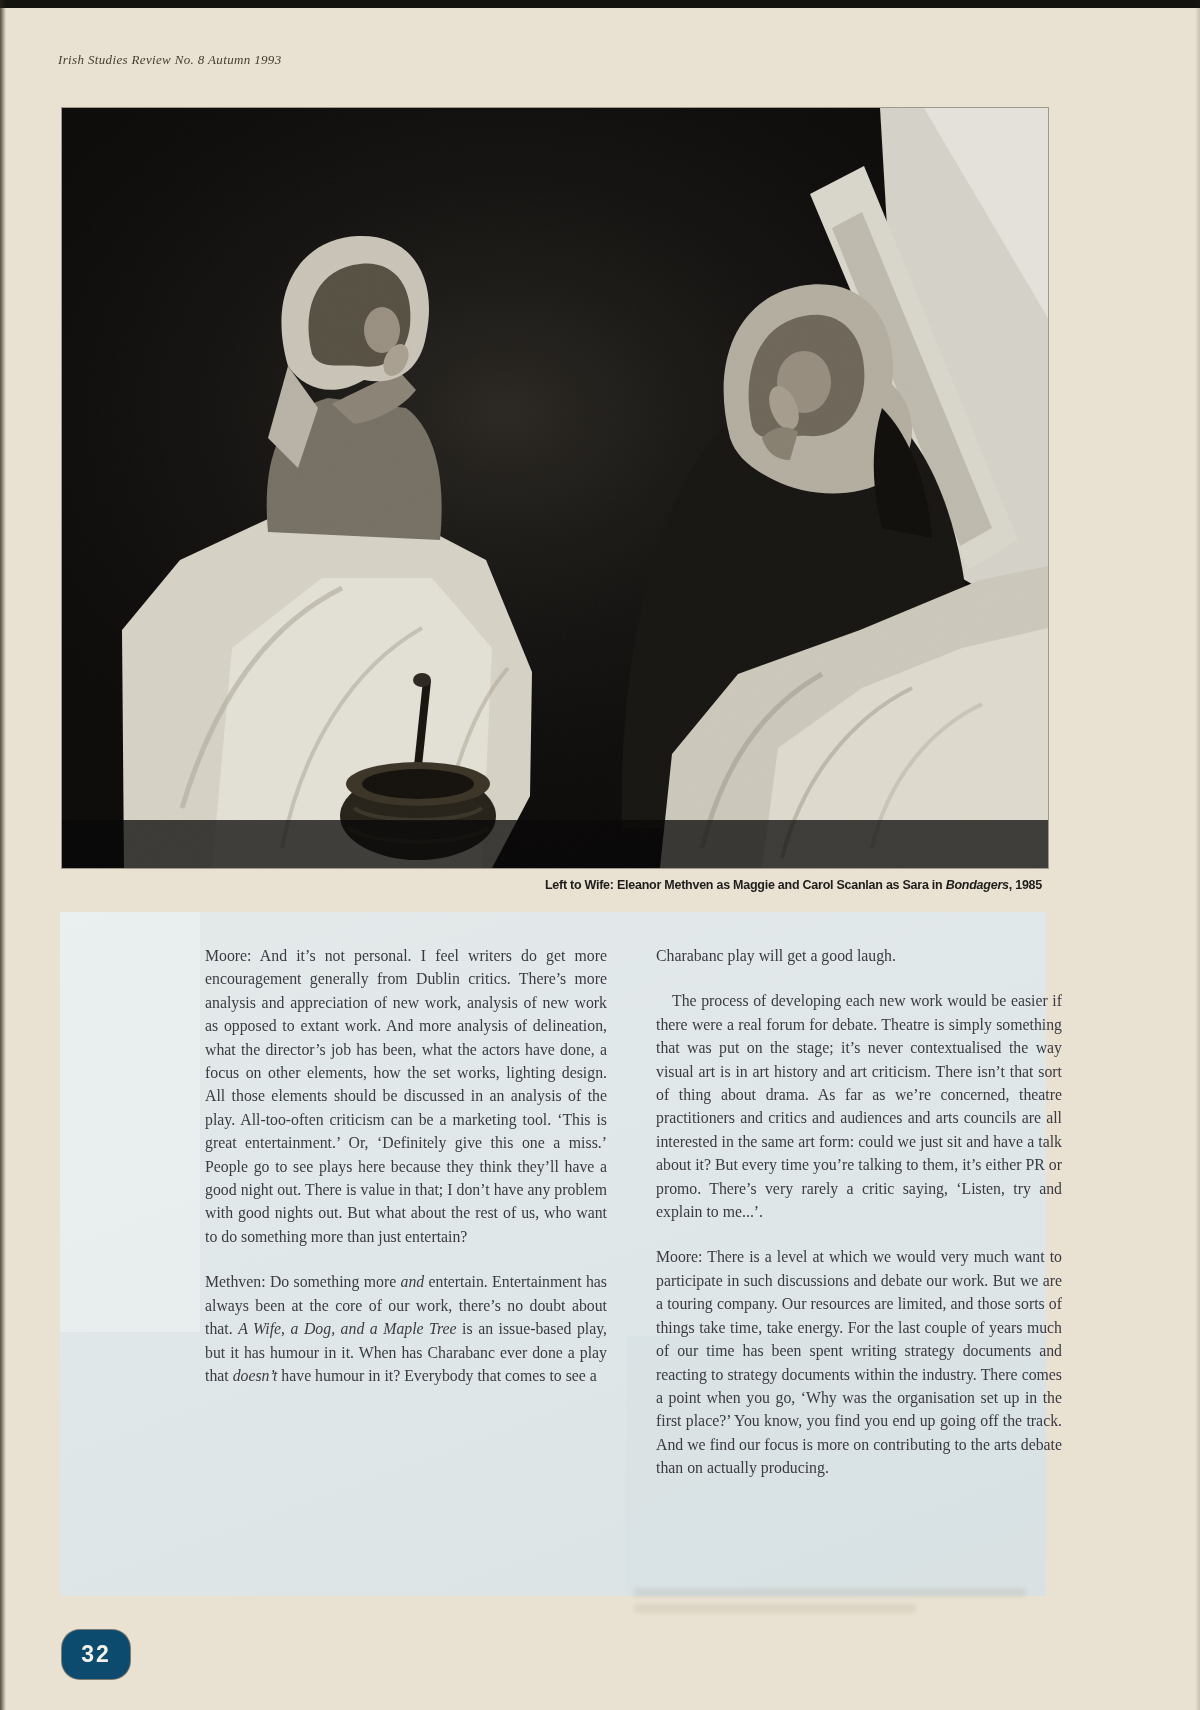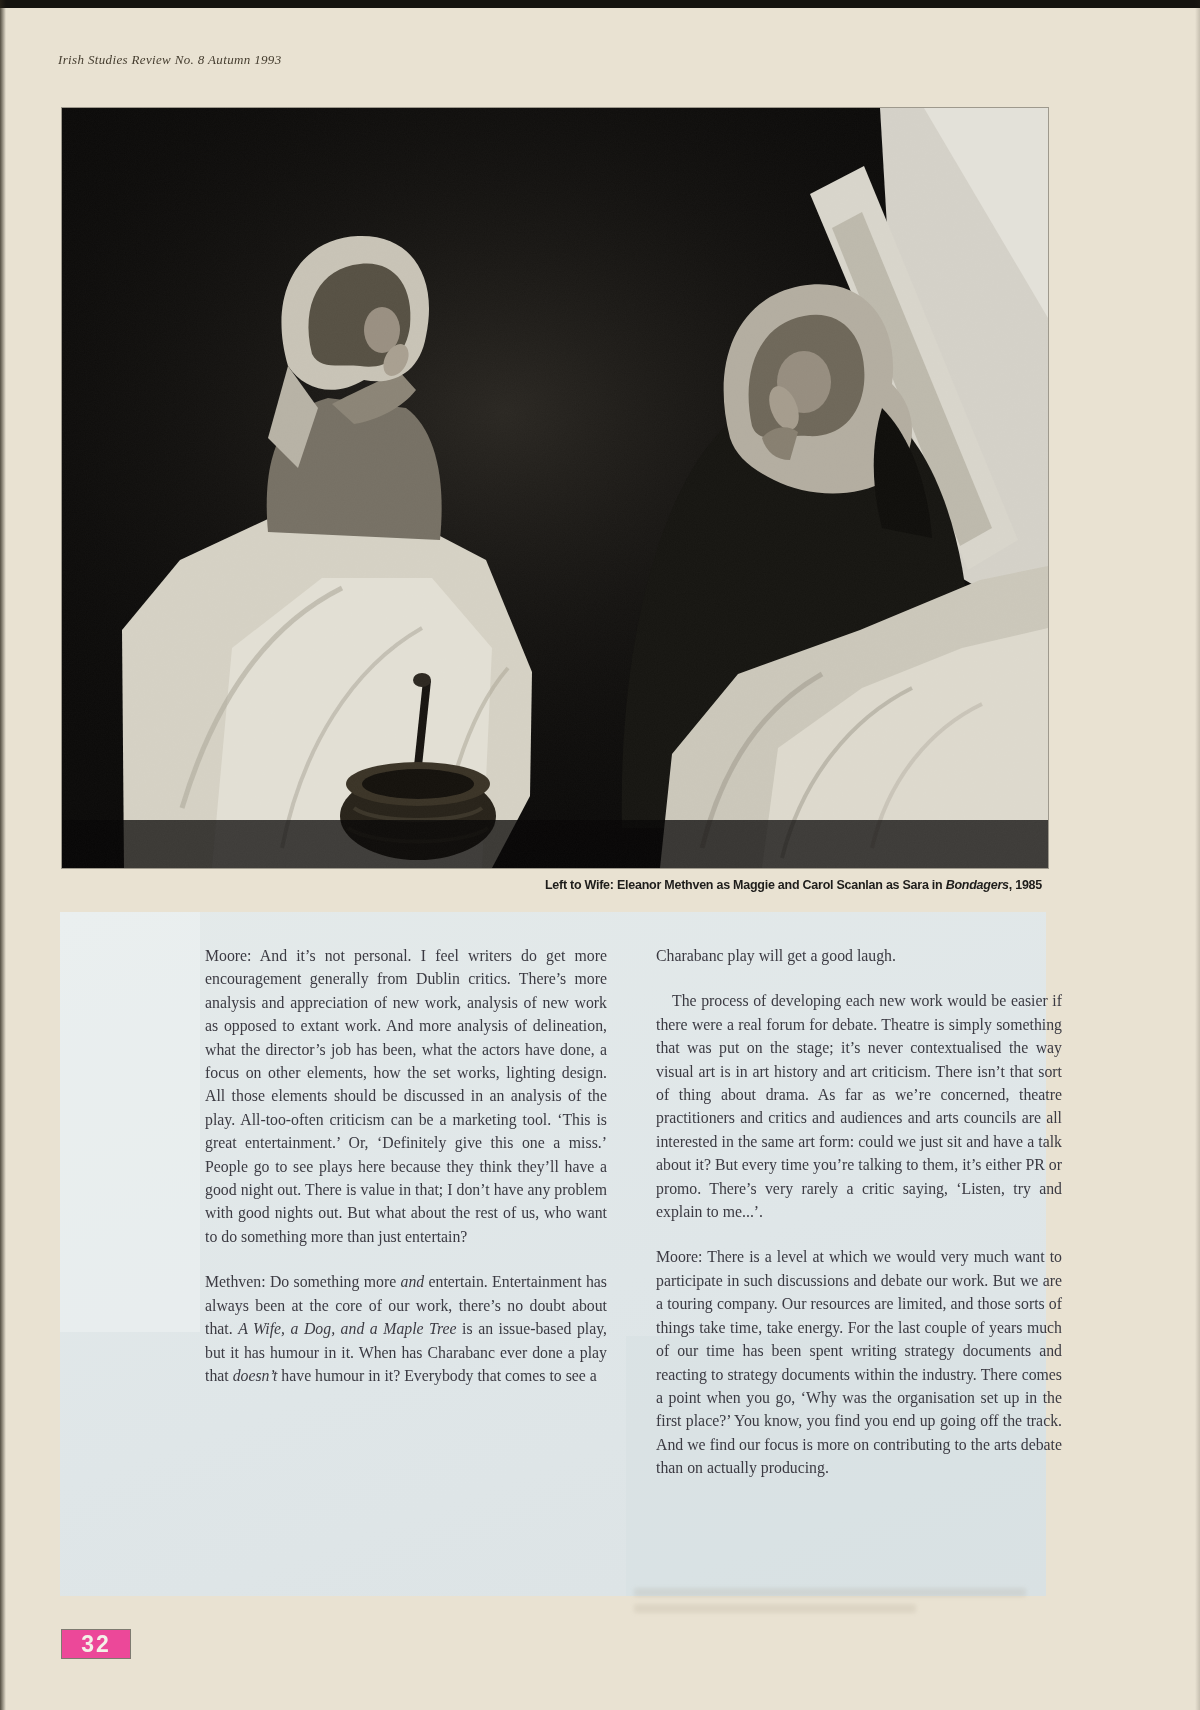--- a/index.html
+++ b/index.html
@@ -60,25 +60,26 @@
   .para .italic{font-style:italic;}
 
   
   .bleed{position:absolute;left:634px;top:1588px;width:392px;height:34px;
     filter:blur(2px);opacity:.55;}
   .bleed .l1,.bleed .l2{height:9px;margin-bottom:7px;border-radius:2px;
     background:rgba(150,140,120,.28);}
   .bleed .l2{width:72%;}
 
   .page-number{
-    position:absolute;left:62px;top:1630px;width:68px;height:28px;
-    background:#ec4899;color:#f4f1e8;
+    position:absolute;left:62px;top:1630px;width:68px;height:49px;
+    background:#0c4a6e;color:#f4f1e8;
     font-family:"Liberation Sans", sans-serif;font-weight:700;font-size:23px;
     display:flex;align-items:center;justify-content:center;letter-spacing:2px;
     box-shadow:0 0 0 1px rgba(20,18,14,.5);
+    border-radius:18px;
   }
 </style>
 </head>
 <body>
 
 <div class="edge-top"></div>
 <div class="edge-left"></div>
 <div class="edge-right"></div>
 
 <div class="running-head">Irish Studies Review No. 8 Autumn 1993</div>

